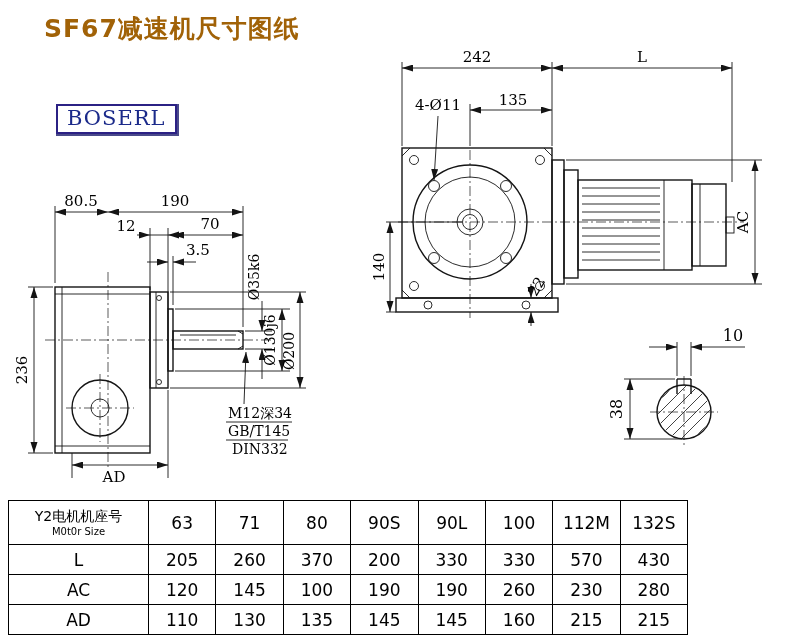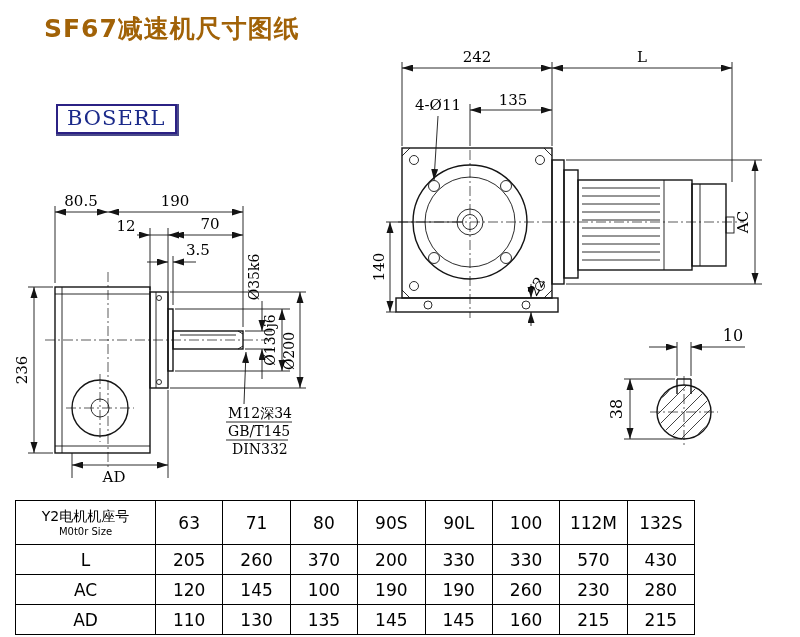--- a/index.html
+++ b/index.html
@@ -9,21 +9,21 @@
   .logo-box span { font-family:"DejaVu Serif",serif; font-size:21px; color:#1b2a8a; letter-spacing:1px; }
   svg.drawing { position:absolute; left:0; top:0; }
   svg text { font-family:"DejaVu Serif",serif; font-size:15px; fill:#000; }
   svg text.big { font-size:16px; }
   svg text.note { font-size:14px; }
   .outline { stroke:#141414; stroke-width:1.4; fill:none; }
   .thin    { stroke:#141414; stroke-width:0.9; fill:none; }
   .dim     { stroke:#141414; stroke-width:0.9; fill:none; }
   .cl      { stroke:#141414; stroke-width:0.7; fill:none; stroke-dasharray:10 3 2 3; }
   .hatch   { stroke:#141414; stroke-width:0.8; fill:none; }
-  table.dim-table { position:absolute; left:15px; top:500px; width:680px; border-collapse:collapse; table-layout:fixed; background:#fff; }
+  table.dim-table { position:absolute; left:8px; top:500px; width:680px; border-collapse:collapse; table-layout:fixed; background:#fff; }
   .dim-table th, .dim-table td { border:1.6px solid #000; text-align:center; vertical-align:middle; font-weight:normal; font-size:17px; color:#000; padding:0; height:30px; }
   .dim-table tr.hdr th, .dim-table tr.hdr td { height:44px; }
   .rowhead-l1 { font-size:14px; line-height:1.3; }
   .rowhead-l2 { font-size:10px; line-height:1.2; }
 </style>
 </head>
 <body>
 
 <div class="title">SF67减速机尺寸图纸</div>
 <div class="logo-box">

